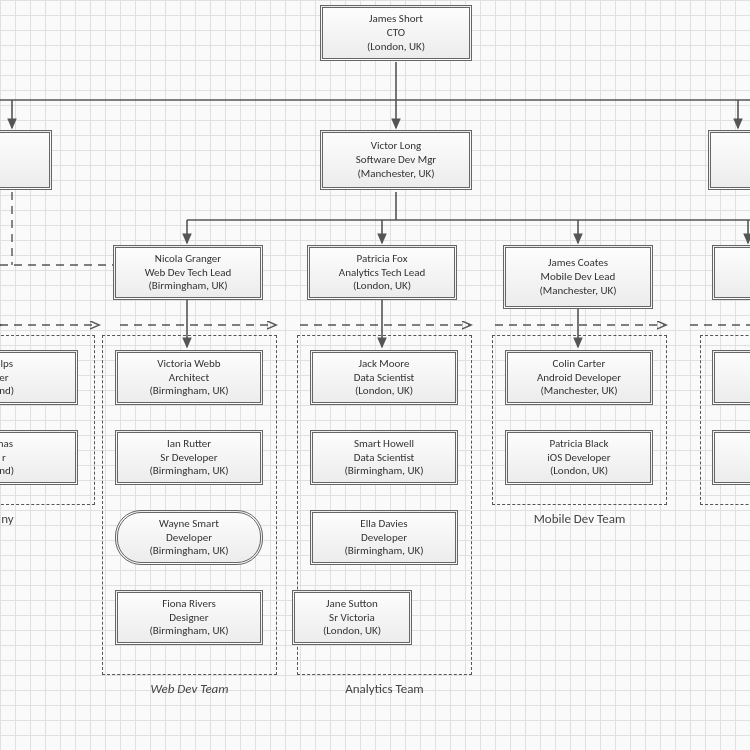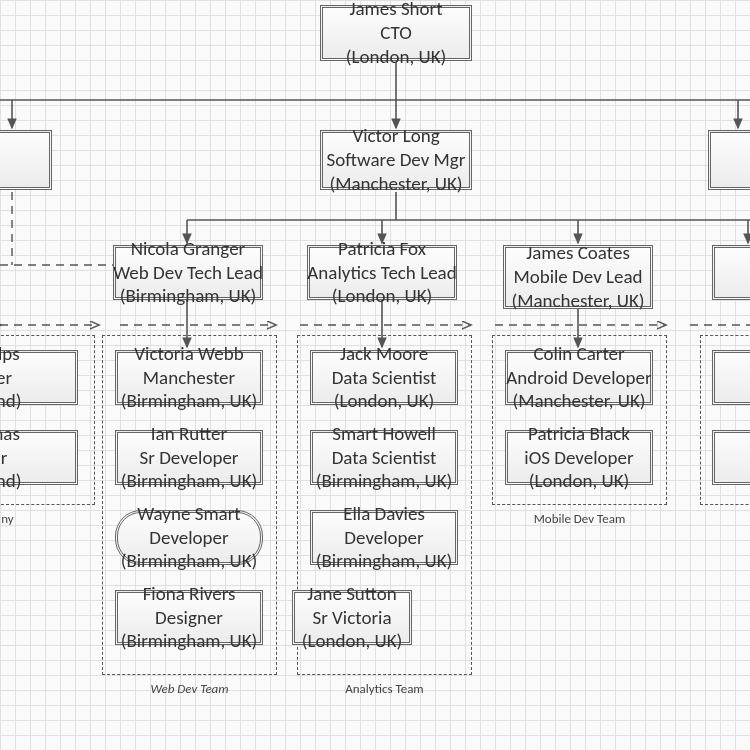--- a/index.html
+++ b/index.html
@@ -22,21 +22,21 @@
     position: absolute;
     background: linear-gradient(#fdfdfd, #ececec);
     border: 3px double #666;
     text-align: center;
     line-height: 1.25;
     padding: 4px 6px;
     display: flex;
     flex-direction: column;
     justify-content: center;
     align-items: center;
-    font-size: 19px;
+    font-size: 11px;
   }
   .box span { display: block; white-space: nowrap; }
   .team-box {
     position: absolute;
     border: 1.5px dashed #555;
     background: transparent;
   }
   .team-label {
     position: absolute;
     font-size: 13px;
@@ -163,21 +163,21 @@
   <span>and)</span>
 </div>
 <div class="box" style="left:-70px; top:430px; width:148px; height:55px;">
   <span>mas</span>
   <span>r</span>
   <span>and)</span>
 </div>
 
 <div class="box" style="left:115px; top:350px; width:148px; height:55px;">
   <span>Victoria Webb</span>
-  <span>Manchester</span>
+  <span>Architect</span>
   <span>(Birmingham, UK)</span>
 </div>
 <div class="box" style="left:115px; top:430px; width:148px; height:55px;">
   <span>Ian Rutter</span>
   <span>Sr Developer</span>
   <span>(Birmingham, UK)</span>
 </div>
 <div class="box" style="left:115px; top:510px; width:148px; height:55px;border-radius:26px;">
   <span>Wayne Smart</span>
   <span>Developer</span>

